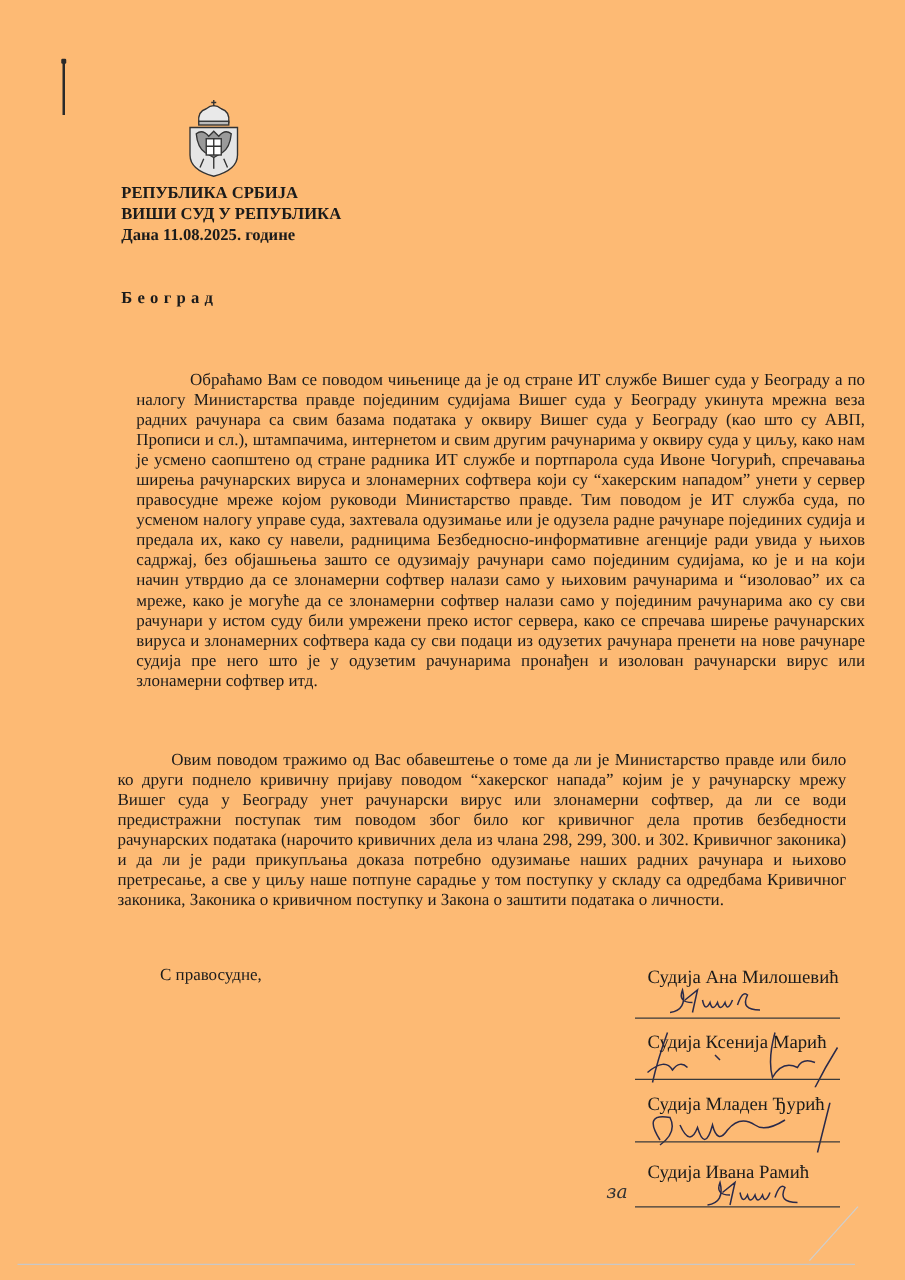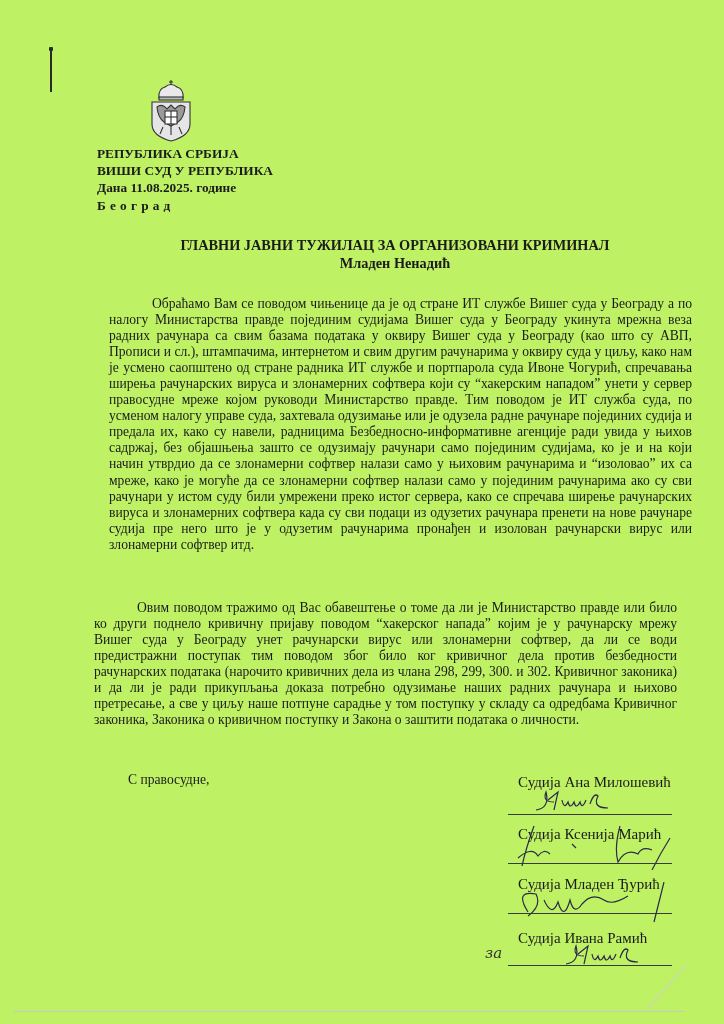--- a/index.html
+++ b/index.html
@@ -1,29 +1,29 @@
 <!DOCTYPE html>
 <html><head>
 <meta charset="utf-8">
 <style>
   html, body { margin: 0; padding: 0; }
   body {
     width: 724px; height: 1024px; background: #ffffff; position: relative; overflow: hidden;
     font-family: "Liberation Serif", "DejaVu Serif", serif; color: #1b1b1b;
   }
-  .page { position: absolute; inset: 0; background: #bef264; }
+  .page { position: absolute; inset: 0; background: #fdba74; }
   .scan-mark { position: absolute; left: 50px; top: 49px; width: 2px; height: 43px; background: #2a2a2a; }
   .scan-mark::after { content: ""; position: absolute; left: -1px; top: -2px; width: 4px; height: 4px; background: #2a2a2a; border-radius: 1px; }
   .bottom-edge { position: absolute; left: 14px; right: 40px; top: 1011px; height: 1px; background: #c8c8c8; }
   .corner-fold { position: absolute; left: 686px; top: 965px; width: 1px; height: 58px; background: #cfcfcf; transform: rotate(42deg); transform-origin: top left; }
 
   .coat { position: absolute; left: 148px; top: 80px; width: 46px; height: 62px; }
 
   .header { position: absolute; left: 97px; top: 145px; font-weight: bold; font-size: 13.3px; line-height: 17.2px; }
-  .header .spaced { letter-spacing: 4.2px; }
+  .header .spaced { letter-spacing: 4.2px; margin-top: 32px; }
 
   .addressee { position: absolute; left: 0; right: 0; top: 236px; text-align: center; font-weight: bold; font-size: 14.3px; line-height: 18px; padding-left: 66px; }
 
   .body-text { position: absolute; left: 94px; width: 583px; font-size: 13.6px; line-height: 16.05px; text-align: justify; }
   .body-text p { margin: 0; text-indent: 43px; }
   .p1 { top: 296px; margin-left: 15px; }
   .p2 { top: 600px; }
 
   .closing { position: absolute; left: 128px; top: 772px; font-size: 13.6px; }
 
@@ -57,24 +57,20 @@
     </g>
   </svg>
 
   <div class="header">
     <div>РЕПУБЛИКА СРБИЈА</div>
     <div>ВИШИ СУД У РЕПУБЛИКА</div>
     <div>Дана 11.08.2025. године</div>
     <div class="spaced">Београд</div>
   </div>
 
-  <div class="addressee">
-    <div>ГЛАВНИ ЈАВНИ ТУЖИЛАЦ ЗА ОРГАНИЗОВАНИ КРИМИНАЛ</div>
-    <div>Младен Ненадић</div>
-  </div>
 
   <div class="body-text p1">
     <p>Обраћамо Вам се поводом чињенице да је од стране ИТ службе Вишег суда у Београду а по налогу Министарства правде појединим судијама Вишег суда у Београду укинута мрежна веза радних рачунара са свим базама података у оквиру Вишег суда у Београду (као што су АВП, Прописи и сл.), штампачима, интернетом и свим другим рачунарима у оквиру суда у циљу, како нам је усмено саопштено од стране радника ИТ службе и портпарола суда Ивоне Чогурић, спречавања ширења рачунарских вируса и злонамерних софтвера који су “хакерским нападом” унети у сервер правосудне мреже којом руководи Министарство правде. Тим поводом је ИТ служба суда, по усменом налогу управе суда, захтевала одузимање или је одузела радне рачунаре појединих судија и предала их, како су навели, радницима Безбедносно-информативне агенције ради увида у њихов садржај, без објашњења зашто се одузимају рачунари само појединим судијама, ко је и на који начин утврдио да се злонамерни софтвер налази само у њиховим рачунарима и “изоловао” их са мреже, како је могуће да се злонамерни софтвер налази само у појединим рачунарима ако су сви рачунари у истом суду били умрежени преко истог сервера, како се спречава ширење рачунарских вируса и злонамерних софтвера када су сви подаци из одузетих рачунара пренети на нове рачунаре судија пре него што је у одузетим рачунарима пронађен и изолован рачунарски вирус или злонамерни софтвер итд.</p>
   </div>
 
   <div class="body-text p2">
     <p>Овим поводом тражимо од Вас обавештење о томе да ли је Министарство правде или било ко други поднело кривичну пријаву поводом “хакерског напада” којим је у рачунарску мрежу Вишег суда у Београду унет рачунарски вирус или злонамерни софтвер, да ли се води предистражни поступак тим поводом због било ког кривичног дела против безбедности рачунарских података (нарочито кривичних дела из члана 298, 299, 300. и 302. Кривичног законика) и да ли је ради прикупљања доказа потребно одузимање наших радних рачунара и њихово претресање, а све у циљу наше потпуне сарадње у том поступку у складу са одредбама Кривичног законика, Законика о кривичном поступку и Закона о заштити података о личности.</p>
   </div>
 
   <div class="closing">С правосудне,</div>

